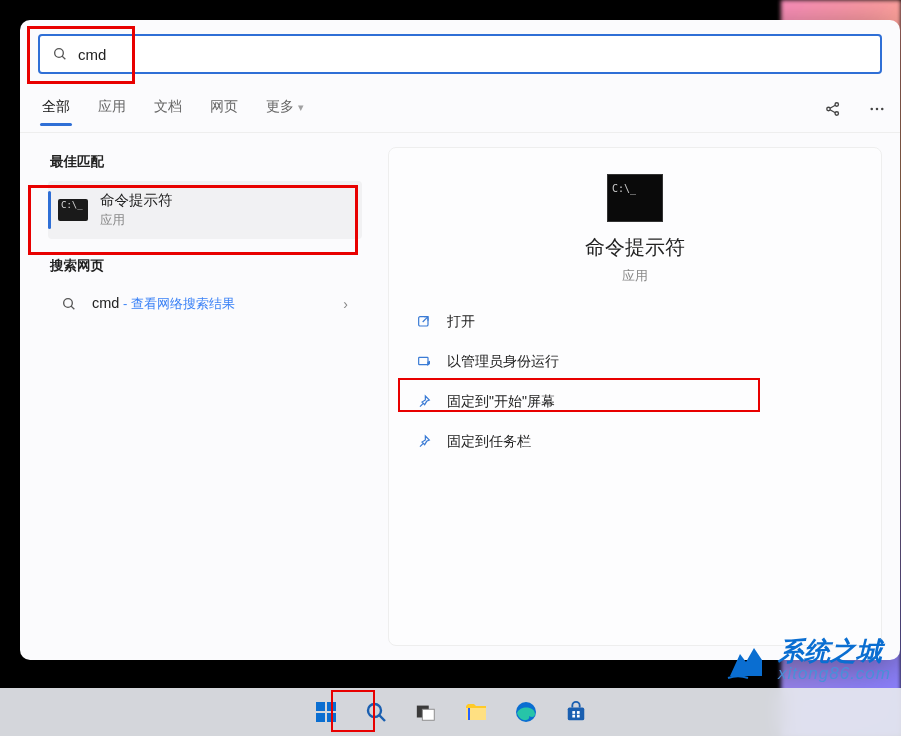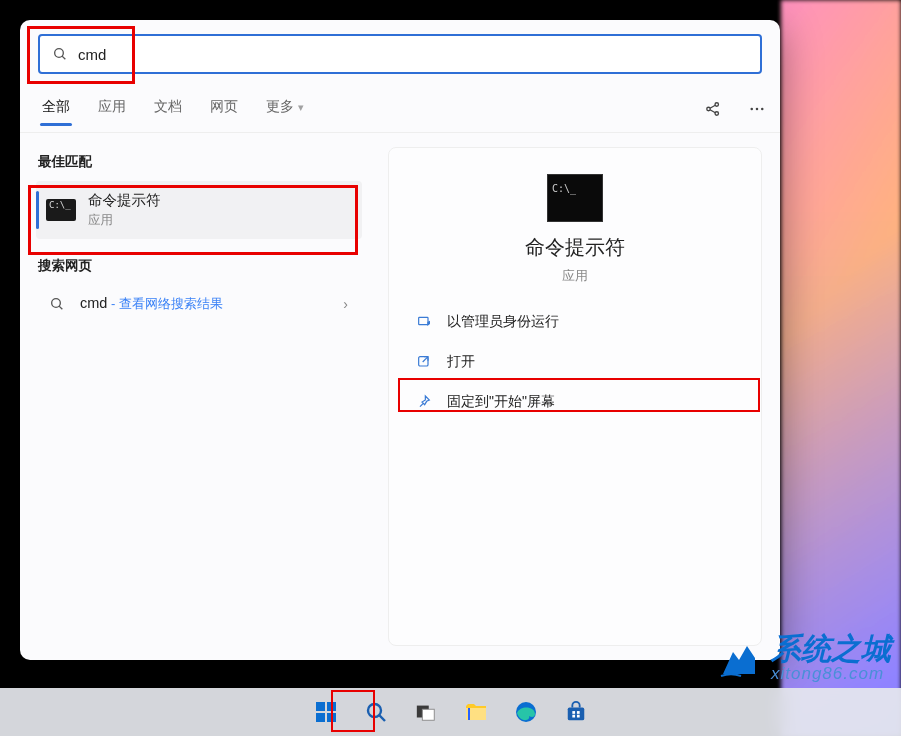--- a/index.html
+++ b/index.html
@@ -9,21 +9,21 @@
   position: absolute; right: 0; top: 0; bottom: 0; width: 120px;
   background: linear-gradient(135deg, #ff6ec4 0%, #ffa94d 40%, #7873f5 100%);
   filter: blur(2px) brightness(1.1);
 }
 .desktop-bg::after {
   content: ""; position: absolute; inset: 0;
   background: linear-gradient(180deg, rgba(255,180,120,0.3), rgba(120,115,245,0.6));
 }
 
 .search-panel {
-  position: absolute; left: 20px; top: 20px; width: 760px; height: 640px;
+  position: absolute; left: 20px; top: 20px; width: 880px; height: 640px;
   background: #fbfbfd; border-radius: 10px;
   box-shadow: 0 8px 40px rgba(0,0,0,0.4);
   display: flex; flex-direction: column;
   overflow: hidden;
 }
 
 .search-row {
   padding: 14px 18px 10px 18px;
 }
 .search-box {
@@ -45,21 +45,21 @@
 }
 .tab { font-size: 14px; color: #666; padding: 6px 2px 10px 2px; cursor: pointer; position: relative; }
 .tab.active { color: #111; }
 .tab.active::after { content: ""; position: absolute; left: 0; right: 0; bottom: 0; height: 3px; background: #2f6fd6; border-radius: 2px; }
 .tab .chev { margin-left: 4px; font-size: 11px; opacity: 0.6; }
 .tabs-spacer { flex: 1; }
 .tab-actions { display: flex; gap: 14px; align-items: center; color: #555; }
 .tab-actions .icon-btn { width: 30px; height: 30px; display: flex; align-items: center; justify-content: center; border-radius: 4px; cursor: pointer; }
 
 .body-row { flex: 1; display: flex; }
-.left-col { width: 350px; padding: 14px 8px 14px 16px; }
+.left-col { width: 350px; padding: 14px 8px 14px 28px; }
 .right-col { flex: 1; padding: 14px 18px; }
 
 .section-title { font-size: 13.5px; color: #222; margin: 6px 2px 10px 2px; font-weight: 600; }
 
 .result-list { display: flex; flex-direction: column; gap: 2px; }
 .result-item {
   display: flex; align-items: center; gap: 12px; padding: 10px 10px;
   border-radius: 4px; cursor: pointer; position: relative;
 }
 .result-item.selected { background: #f1f1f3; }
@@ -120,21 +120,21 @@
 .watermark {
   position: absolute; right: 10px; bottom: 52px;
   display: flex; align-items: center; gap: 8px;
   color: #0a6ed1;
 }
 .watermark .wm-logo {
   width: 44px; height: 40px; position: relative;
 }
 .watermark .wm-logo svg { width: 44px; height: 40px; }
 .watermark .wm-text { display: flex; flex-direction: column; line-height: 1.1; }
-.watermark .wm-cn { font-size: 30px; font-weight: 700; color: #0a6ed1; font-style: italic; }
+.watermark .wm-cn { font-size: 26px; font-weight: 700; color: #0a6ed1; font-style: italic; }
 .watermark .wm-en { font-size: 17px; color: #4a8fd8; letter-spacing: 1px; font-style: italic; }
 
 .stroke-blue { stroke: #3a7bd5; }
 </style>
 </head>
 <body>
 
 <div class="desktop-bg"></div>
 
 <div class="search-panel">
@@ -221,48 +221,56 @@
           <div class="detail-icon"><span class="prompt">C:\_</span></div>
           <div class="detail-title">命令提示符</div>
           <div class="detail-sub">应用</div>
         </div>
 
         <div class="actions-list">
 
           <div class="action-item">
             <span class="action-icon">
               <svg viewBox="0 0 24 24" fill="none" class="stroke-blue" stroke-width="1.8">
-                <rect x="4" y="5" width="14" height="11" rx="1"></rect>
-                <path d="M17 12l4-2v5l-4 3z" fill="#3a7bd5" stroke="none"></path>
-              </svg>
-            </span>
-            <span class="action-label">以管理员身份运行</span>
-          </div>
-
-          <div class="action-item">
-            <span class="action-icon">
-              <svg viewBox="0 0 24 24" fill="none" class="stroke-blue" stroke-width="1.8">
                 <rect x="4" y="4" width="14" height="14" rx="2"></rect>
                 <path d="M12 4h6v6"></path>
                   <path d="M18 4l-8 8"></path>
               </svg>
             </span>
             <span class="action-label">打开</span>
+          </div>
+
+          <div class="action-item">
+            <span class="action-icon">
+              <svg viewBox="0 0 24 24" fill="none" class="stroke-blue" stroke-width="1.8">
+                <rect x="4" y="5" width="14" height="11" rx="1"></rect>
+                <path d="M17 12l4-2v5l-4 3z" fill="#3a7bd5" stroke="none"></path>
+              </svg>
+            </span>
+            <span class="action-label">以管理员身份运行</span>
           </div>
 
 
           <div class="action-item">
             <span class="action-icon">
               <svg viewBox="0 0 24 24" fill="none" class="stroke-blue" stroke-width="1.8">
                 <path d="M14 3l6 6-4 2-3 5-2-2-5 5 5-5-2-2 5-3z"></path>
               </svg>
             </span>
             <span class="action-label">固定到"开始"屏幕</span>
           </div>
 
+          <div class="action-item">
+            <span class="action-icon">
+              <svg viewBox="0 0 24 24" fill="none" class="stroke-blue" stroke-width="1.8">
+                <path d="M14 3l6 6-4 2-3 5-2-2-5 5 5-5-2-2 5-3z"></path>
+              </svg>
+            </span>
+            <span class="action-label">固定到任务栏</span>
+          </div>
 
         </div>
       </div>
     </div>
 
   </div>
 </div>
 
 <div class="red-box-1"></div>
 <div class="red-box-2"></div>

